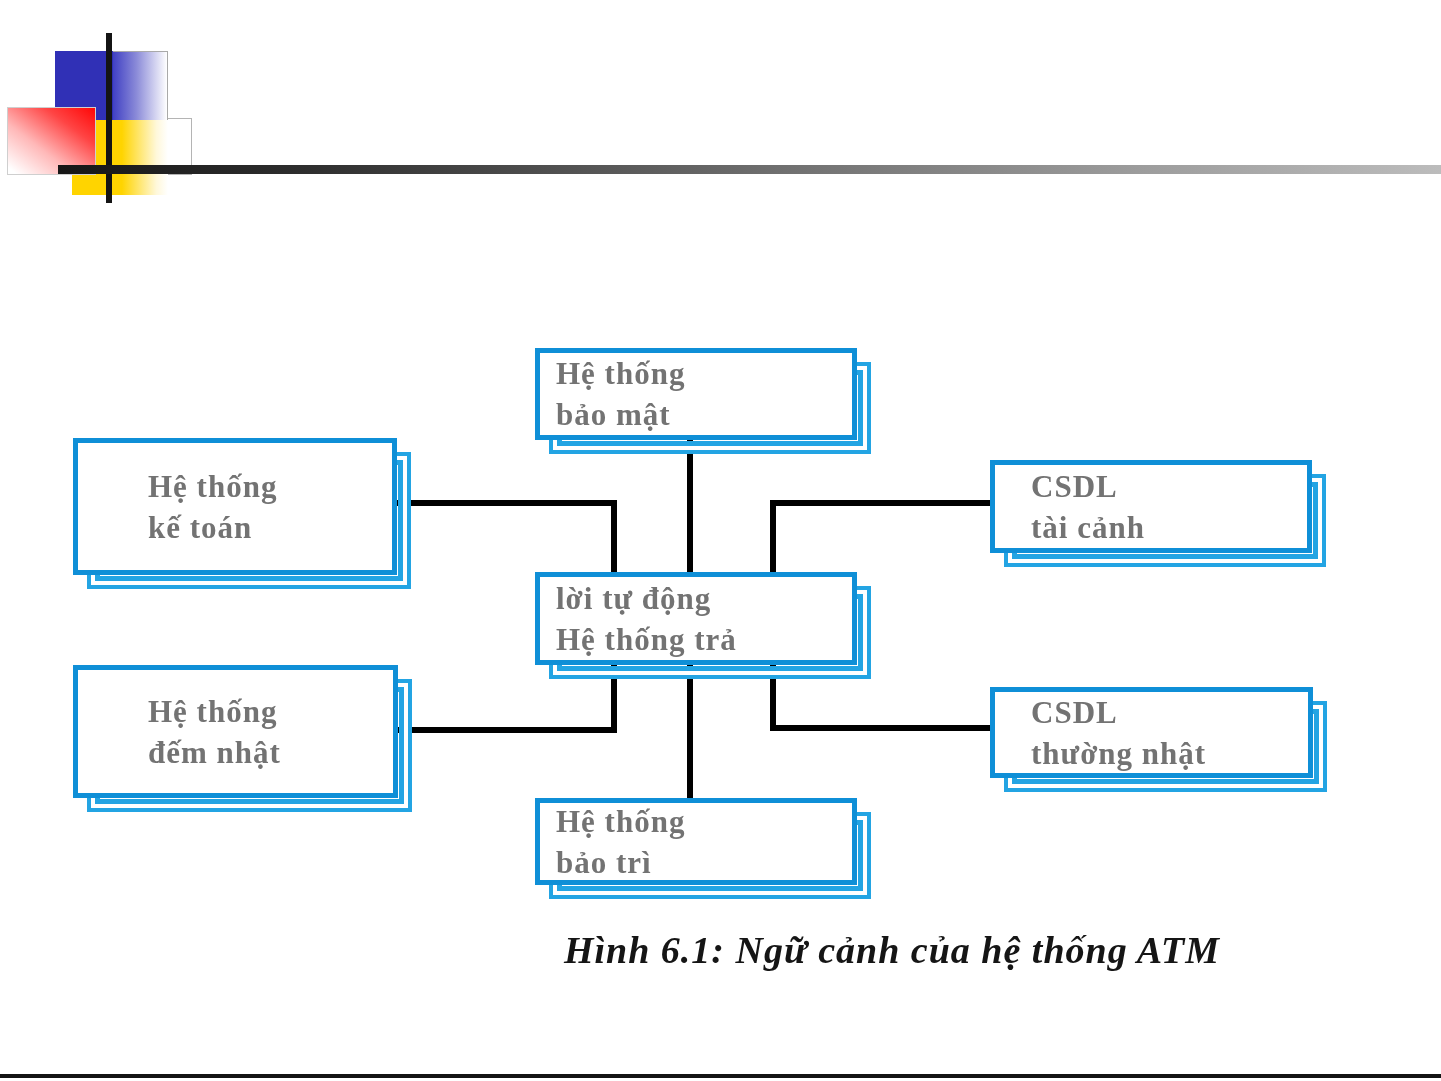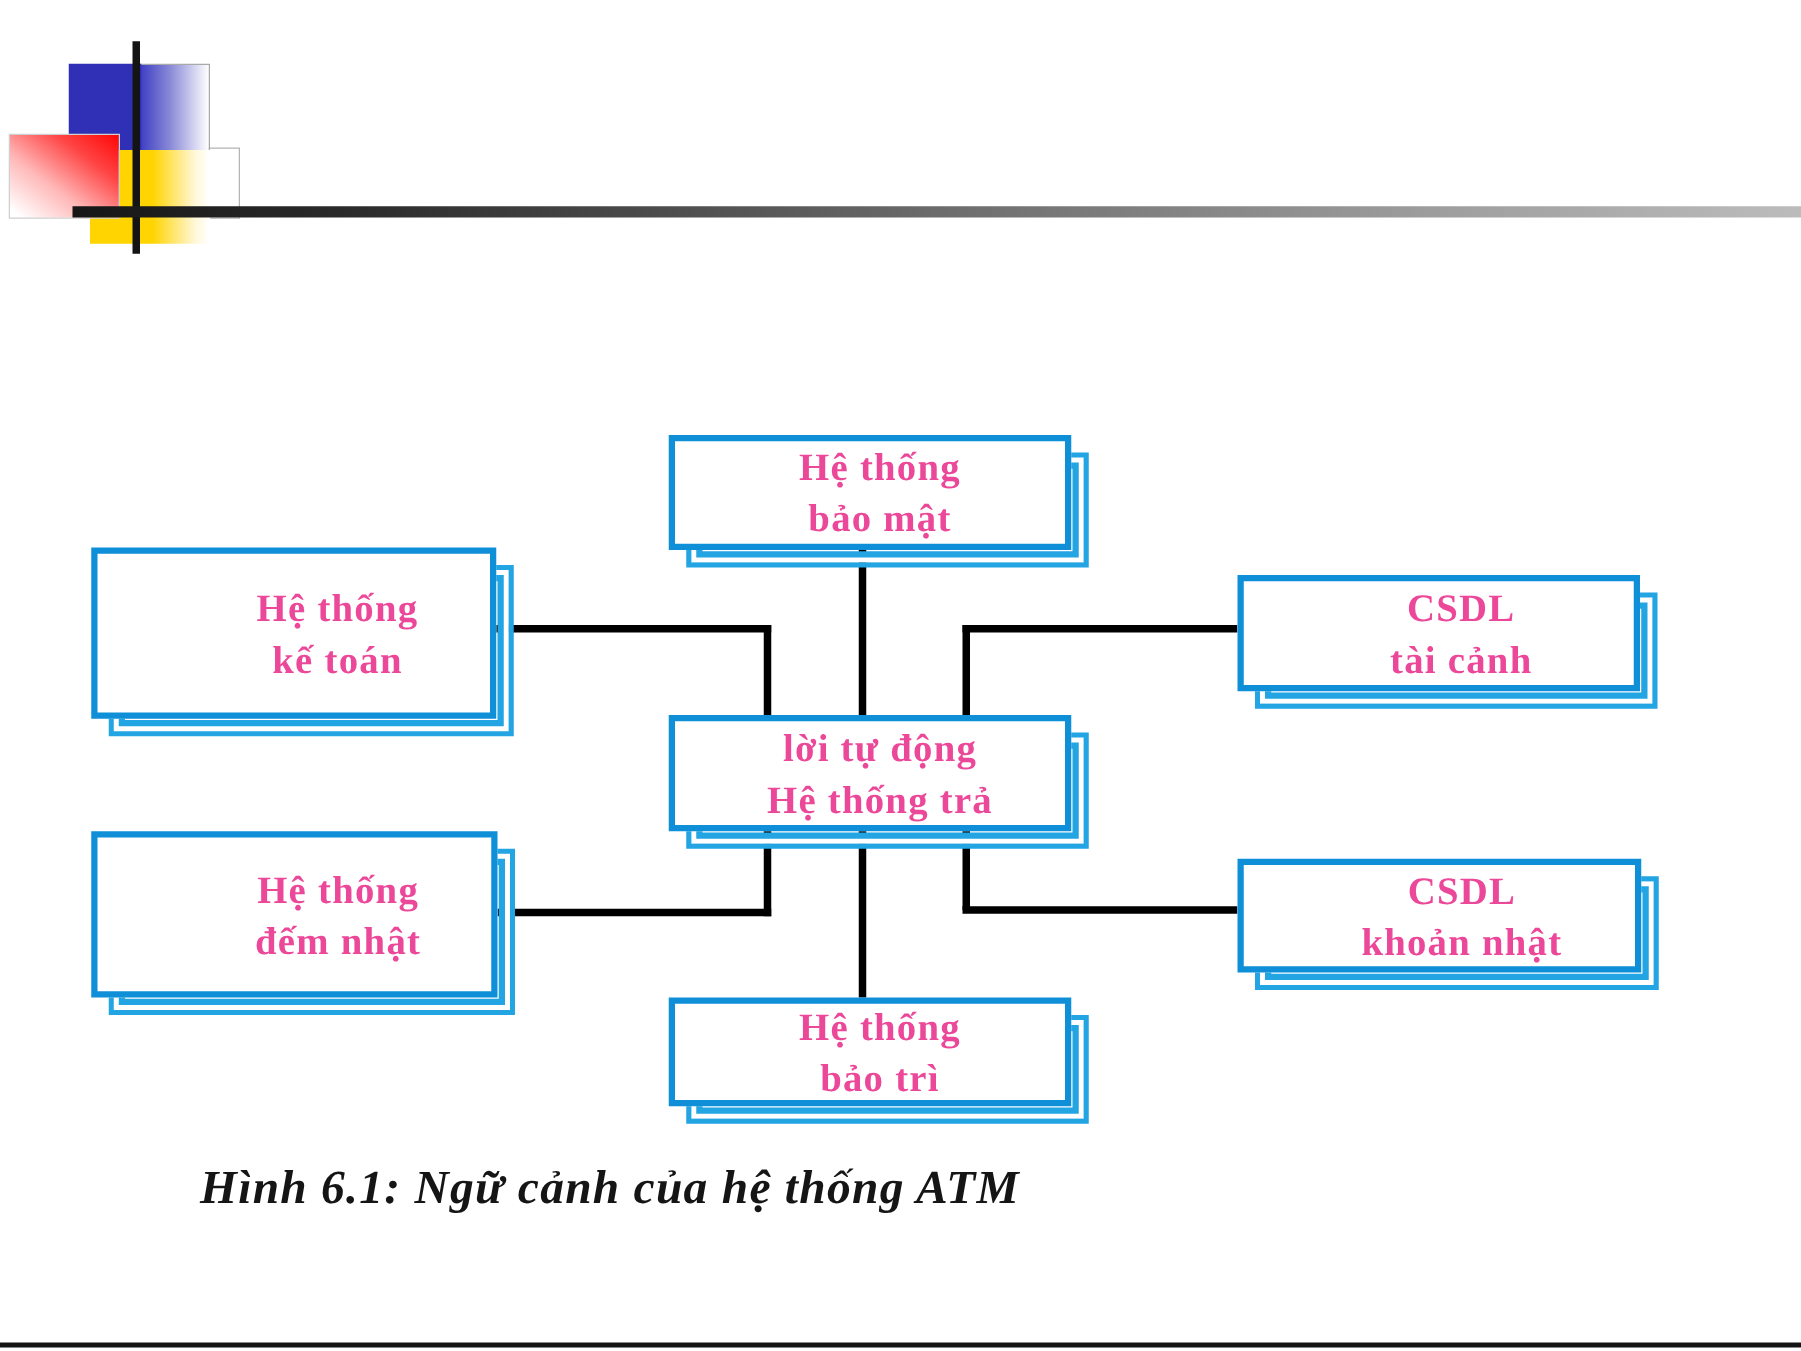--- a/index.html
+++ b/index.html
@@ -16,32 +16,32 @@
   .sq-red{left:7px;top:107px;width:87px;height:66px;background:linear-gradient(to bottom left,#ff0606 0%,#ff4444 28%,#ffb8b8 62%,#ffffff 95%);border:1px solid #cfcfcf;}
   .v-line{left:106px;top:33px;width:6px;height:170px;background:#141414;}
   .h-bar{left:58px;top:165px;width:1383px;height:9px;background:linear-gradient(to right,#161616 0%,#2e2e2e 18%,#6f6f6f 52%,#9c9c9c 78%,#bcbcbc 100%);}
 
   
   .node{position:absolute;}
   .node-shadow{position:absolute;left:14px;top:14px;width:100%;height:100%;box-sizing:border-box;
      border:4px solid #23a4e3;box-shadow:inset 0 0 0 4px #ffffff, inset 0 0 0 9px #23a4e3;}
   .node-face{position:absolute;left:0;top:0;width:100%;height:100%;box-sizing:border-box;
      background:#ffffff;border:5px solid #0f8fd7;
-     display:flex;flex-direction:column;align-items:center;justify-content:center;
-     font-weight:bold;font-size:31px;line-height:41px;color:#ec4899;
+     display:flex;flex-direction:column;justify-content:center;
+     font-weight:bold;font-size:31px;line-height:41px;color:#737373;
      font-family:"Liberation Serif",serif;letter-spacing:1px;}
   .pad-70 .node-face{padding-left:70px;}
   .pad-36 .node-face{padding-left:36px;}
   .pad-16 .node-face{padding-left:16px;}
 
   
   .conn{position:absolute;background:#000;}
 
   
-  .caption{position:absolute;left:160px;top:928px;width:1060px;text-align:left;
+  .caption{position:absolute;left:160px;top:928px;width:1060px;text-align:right;
      font-style:italic;font-weight:600;font-size:38px;color:#151515;
      font-family:"Liberation Serif",serif;letter-spacing:1px;}
 
   
   .footer-line{position:absolute;left:0;top:1074px;width:1441px;height:4px;background:#141414;}
 </style>
 </head>
 <body>
 
 <div class="slide">
@@ -102,21 +102,21 @@
     <div class="node-face">
       <span>CSDL</span>
       <span>tài cảnh</span>
     </div>
   </div>
 
   <div class="node pad-36" style="left:990px;top:687px;width:323px;height:91px">
     <div class="node-shadow"></div>
     <div class="node-face">
       <span>CSDL</span>
-      <span>khoản nhật</span>
+      <span>thường nhật</span>
     </div>
   </div>
 
   <div class="node pad-16" style="left:535px;top:798px;width:322px;height:87px">
     <div class="node-shadow"></div>
     <div class="node-face">
       <span>Hệ thống</span>
       <span>bảo trì</span>
     </div>
   </div>

